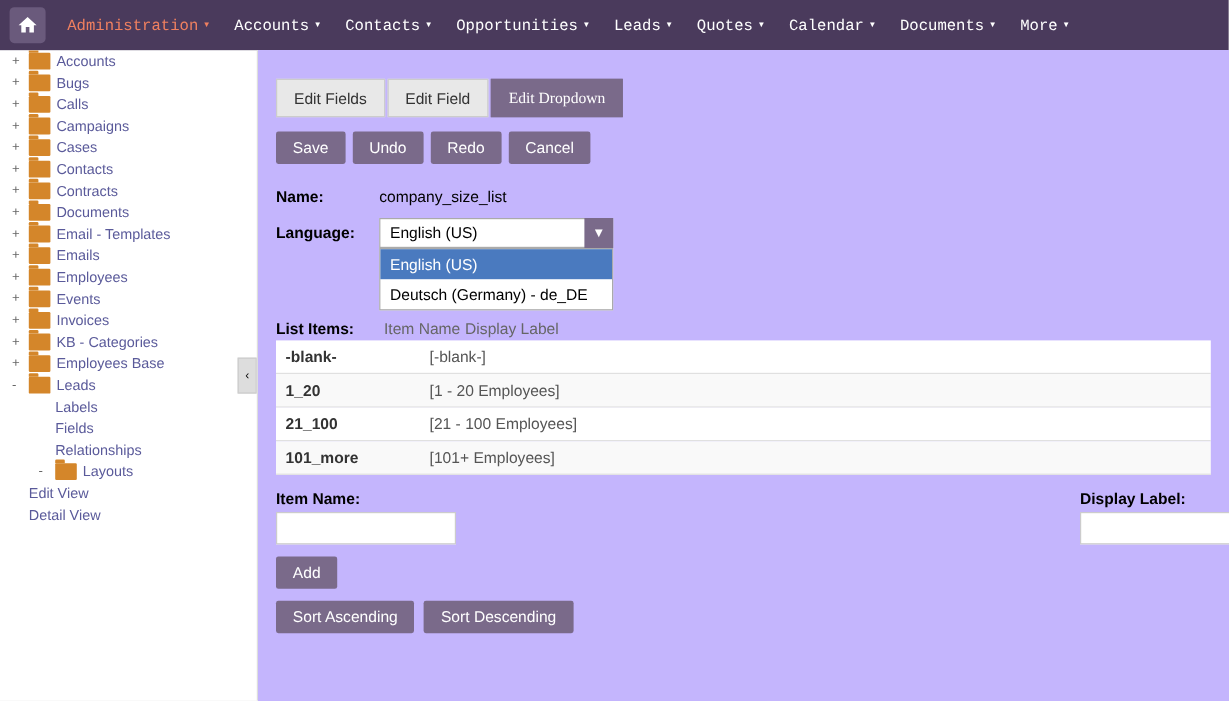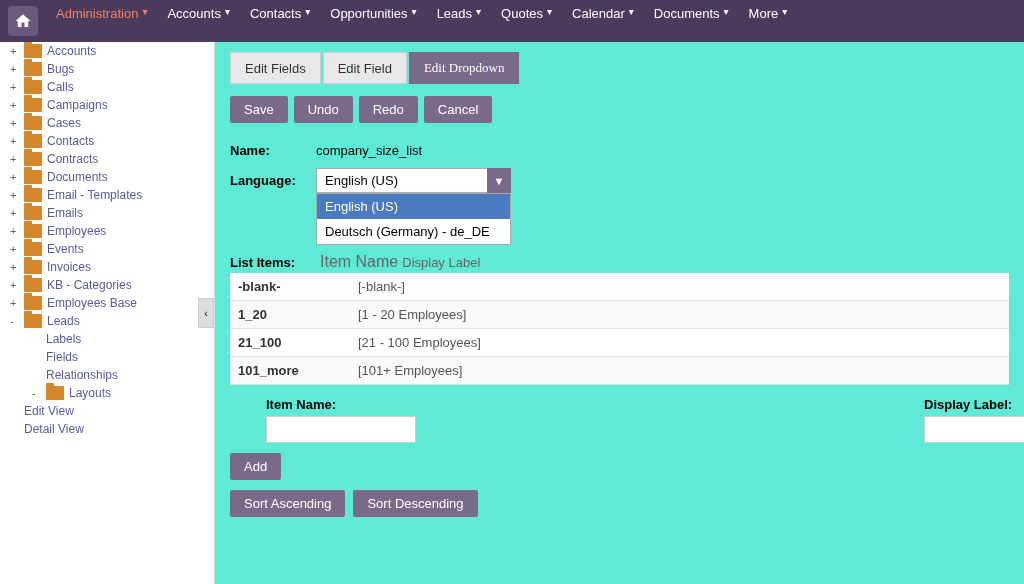--- a/index.html
+++ b/index.html
@@ -20,25 +20,26 @@
       border-radius: 4px;
       display: flex; align-items: center; justify-content: center;
       margin-right: 8px;
       cursor: pointer;
       flex-shrink: 0;
     }
     .topnav .home-icon svg { fill: white; }
     .topnav .nav-item {
       padding: 0 10px;
       height: 30px;
-      display: flex; 
+      display: flex; align-items: center;
       cursor: pointer;
       color: white;
       font-size: 13px;
       white-space: nowrap;
+      font-family: Liberation Mono, monospace;
     }
     .topnav .nav-item.active {
       color: #f08060;
     }
     .topnav .nav-item .arrow {
       margin-left: 4px;
       font-size: 10px;
     }
 
     
@@ -108,23 +109,23 @@
     }
     .tree-item.child-item2 {
     }
     .tree-item .item-label {
       color: #5a5a9a;
     }
 
     
     .content {
       flex: 1;
-      background: #5eead4;
+      background: #c4b5fd;
       overflow-y: auto;
-      padding: 10px 15px;
+      padding: 24px 15px;
     }
 
     
     .tabs {
       display: flex;
       margin-bottom: 12px;
     }
     .tab-btn {
       padding: 7px 14px;
       border: 1px solid #ccc;
@@ -226,23 +227,22 @@
     }
     .item-display-cell {
       font-size: 13px;
       color: #555;
     }
 
     
     .bottom-form {
       margin-top: 12px;
       display: flex;
-      gap: 8px;
+      gap: 20px;
       align-items: flex-start;
-      margin-left: 36px;
     }
     .bottom-form-group {
       display: flex;
       flex-direction: column;
     }
     .bottom-form-group label {
       font-weight: bold;
       font-size: 13px;
       margin-bottom: 4px;
     }
@@ -467,21 +467,21 @@
         <div class="dropdown-popup">
           <div class="dropdown-option selected">English (US)</div>
           <div class="dropdown-option">Deutsch (Germany) - de_DE</div>
         </div>
       </div>
     </div>
 
     <div style="margin-top: 60px;">
       <div style="display:flex; align-items:center; margin-bottom:2px;">
         <span class="form-label">List Items:</span>
-        <span style="font-size:16px; color:#666; margin-left:4px;">Item Name</span>
+        <span style="font-size:13px; color:#666; margin-left:4px;">Item Name</span>
         <span style="font-size:13px; color:#666; margin-left:4px;">  Display Label</span>
       </div>
 
       <div>
         <div class="list-item-row">
           <span class="item-name-cell">-blank-</span>
           <span class="item-display-cell">[-blank-]</span>
         </div>
         <div class="list-item-row">
           <span class="item-name-cell">1_20</span>

